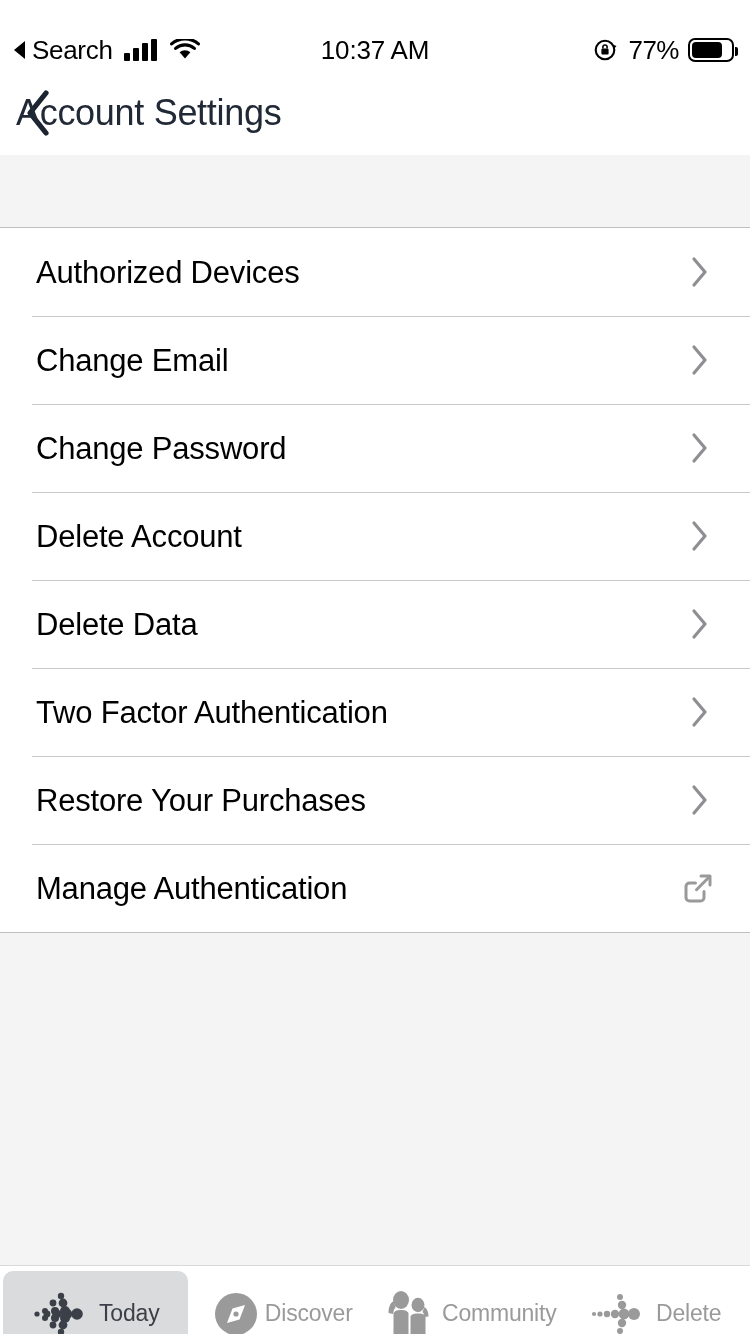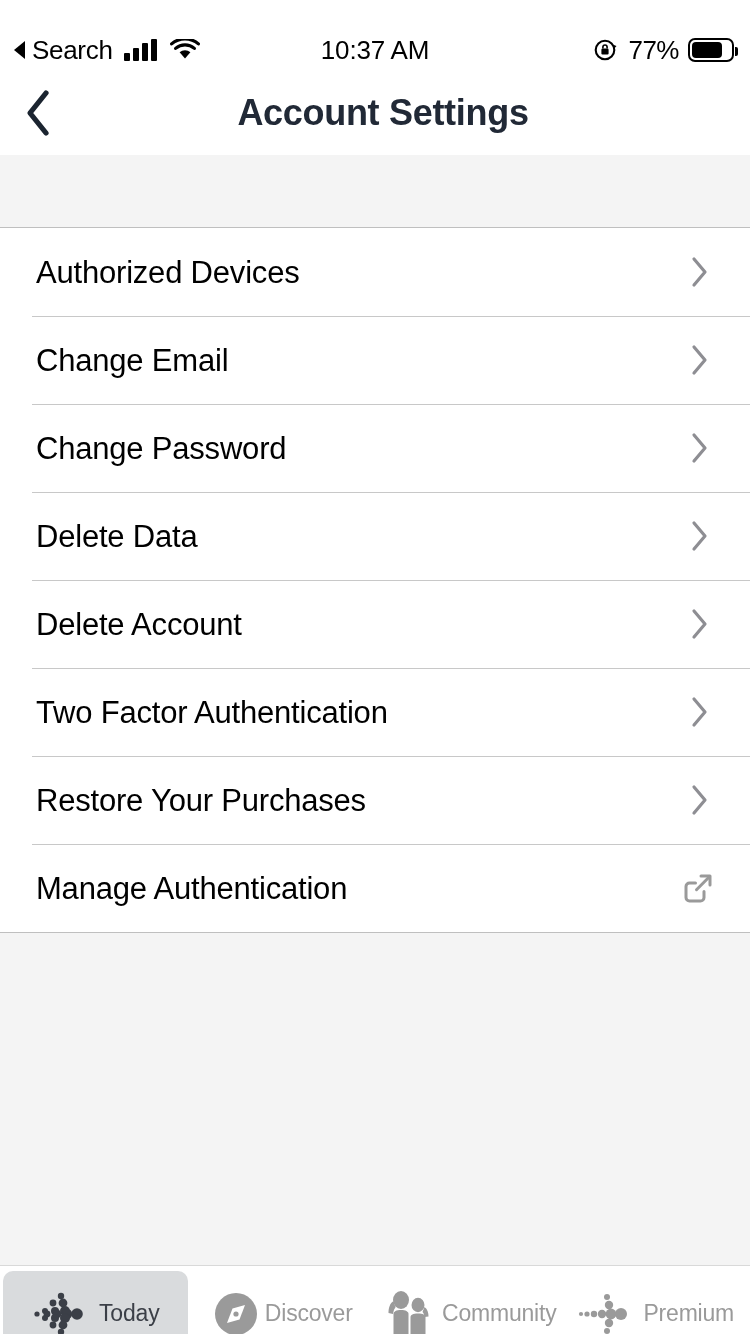--- a/index.html
+++ b/index.html
@@ -68,22 +68,22 @@
     position:relative;
     flex:0 0 84px;
   }
   .nav-back {
     width:76px; height:84px;
     display:flex; align-items:center; justify-content:center;
     cursor:pointer;
   }
   .nav-title {
     position:absolute; left:16px; right:0;
-    text-align:center;
-    font-size:36px; font-weight:bold;
+    text-align:left;
+    font-size:36px; font-weight:normal;
     color:#212936; letter-spacing:-0.3px;
     pointer-events:none;
   }
 
   
   .content { flex:1 1 auto; background:#f4f4f4; overflow:hidden; }
   .section-gap {
     height:73px; background:#f4f4f4;
     border-bottom:1px solid #bfbfbf;
   }
@@ -206,30 +206,30 @@
       <div class="row">
         <span class="row-label">Change Password</span>
         <span class="chev">
           <svg width="20" height="34" viewBox="0 0 20 34">
               <path d="M5 4 L16 17 L5 30" fill="none" stroke="#8e8e93" stroke-width="3.2" stroke-linecap="round" stroke-linejoin="round"></path>
             </svg>
         </span>
       </div>
 
       <div class="row">
+        <span class="row-label">Delete Account</span>
+        <span class="chev">
+          <svg width="20" height="34" viewBox="0 0 20 34">
+              <path d="M5 4 L16 17 L5 30" fill="none" stroke="#8e8e93" stroke-width="3.2" stroke-linecap="round" stroke-linejoin="round"></path>
+            </svg>
+        </span>
+      </div>
+
+      <div class="row">
         <span class="row-label">Delete Data</span>
-        <span class="chev">
-          <svg width="20" height="34" viewBox="0 0 20 34">
-              <path d="M5 4 L16 17 L5 30" fill="none" stroke="#8e8e93" stroke-width="3.2" stroke-linecap="round" stroke-linejoin="round"></path>
-            </svg>
-        </span>
-      </div>
-
-      <div class="row">
-        <span class="row-label">Delete Account</span>
         <span class="chev">
           <svg width="20" height="34" viewBox="0 0 20 34">
               <path d="M5 4 L16 17 L5 30" fill="none" stroke="#8e8e93" stroke-width="3.2" stroke-linecap="round" stroke-linejoin="round"></path>
             </svg>
         </span>
       </div>
 
       <div class="row">
         <span class="row-label">Two Factor Authentication</span>
         <span class="chev">
@@ -328,17 +328,17 @@
             <circle cx="46" cy="25" r="6.0"></circle>
             <circle cx="27" cy="25" r="4.2"></circle>
             <circle cx="19" cy="25" r="3.2"></circle>
             <circle cx="12" cy="25" r="2.6"></circle>
             <circle cx="6" cy="25" r="2.1"></circle>
             <circle cx="34" cy="34" r="4.2"></circle>
             <circle cx="32" cy="42" r="3.0"></circle>
           </g>
         </svg>
       </span>
-      <span class="tab-label">Premium</span>
+      <span class="tab-label">Delete</span>
     </div>
 
   </div>
 </div>
 
 </body></html>

